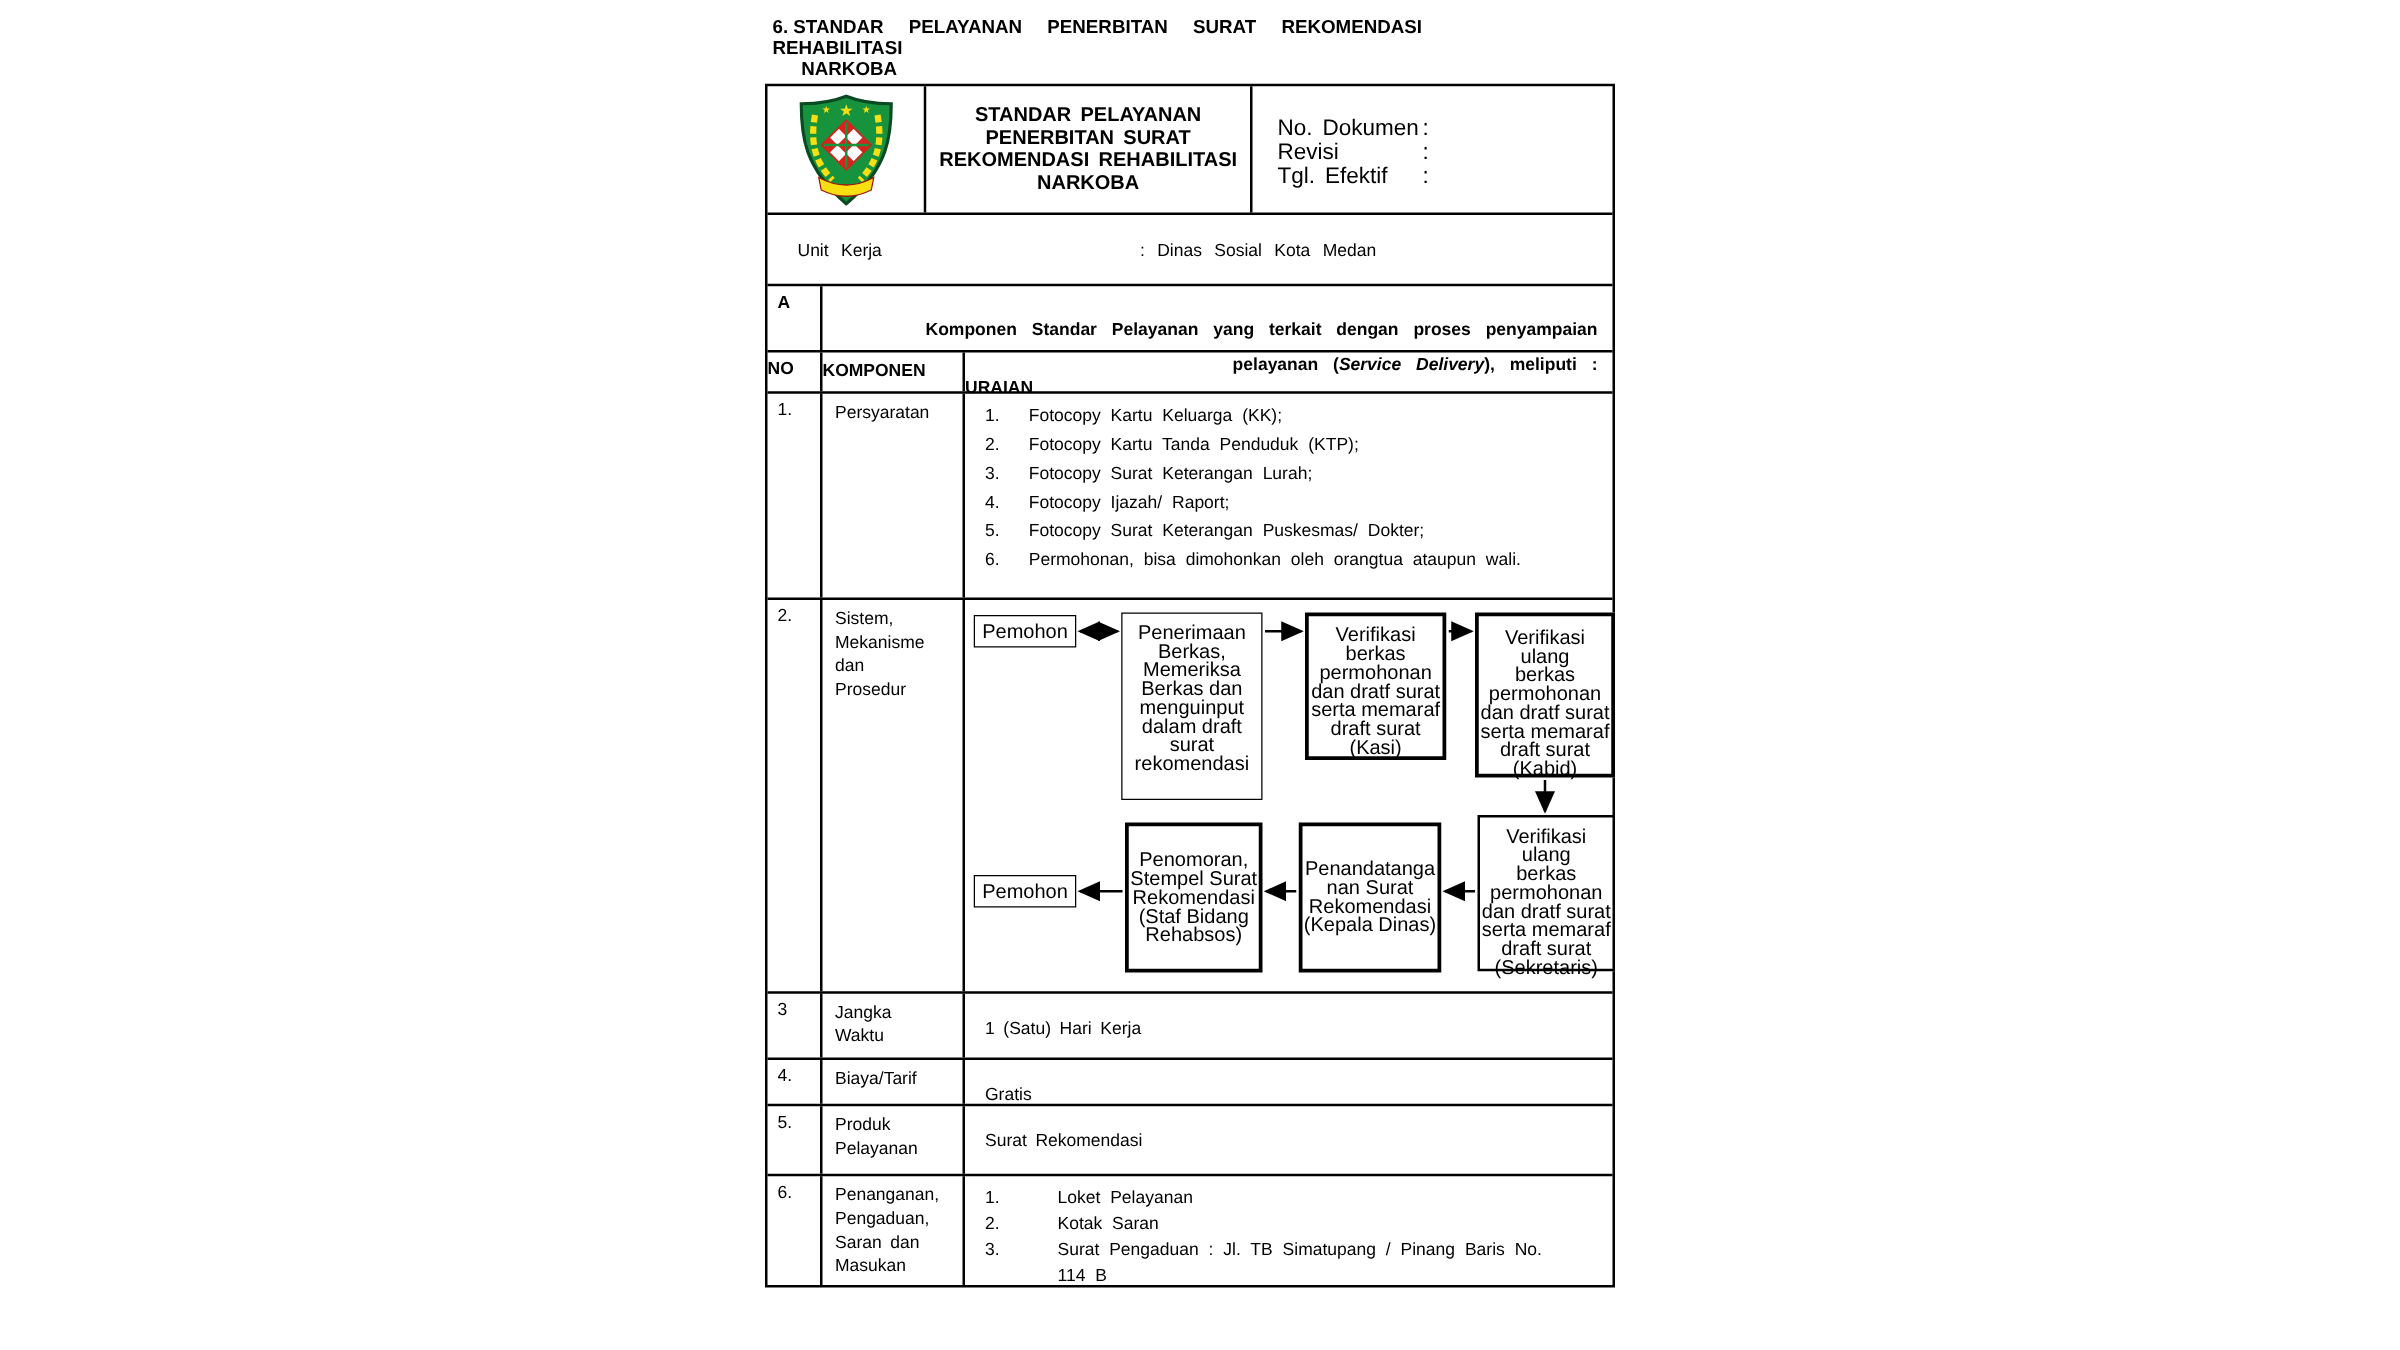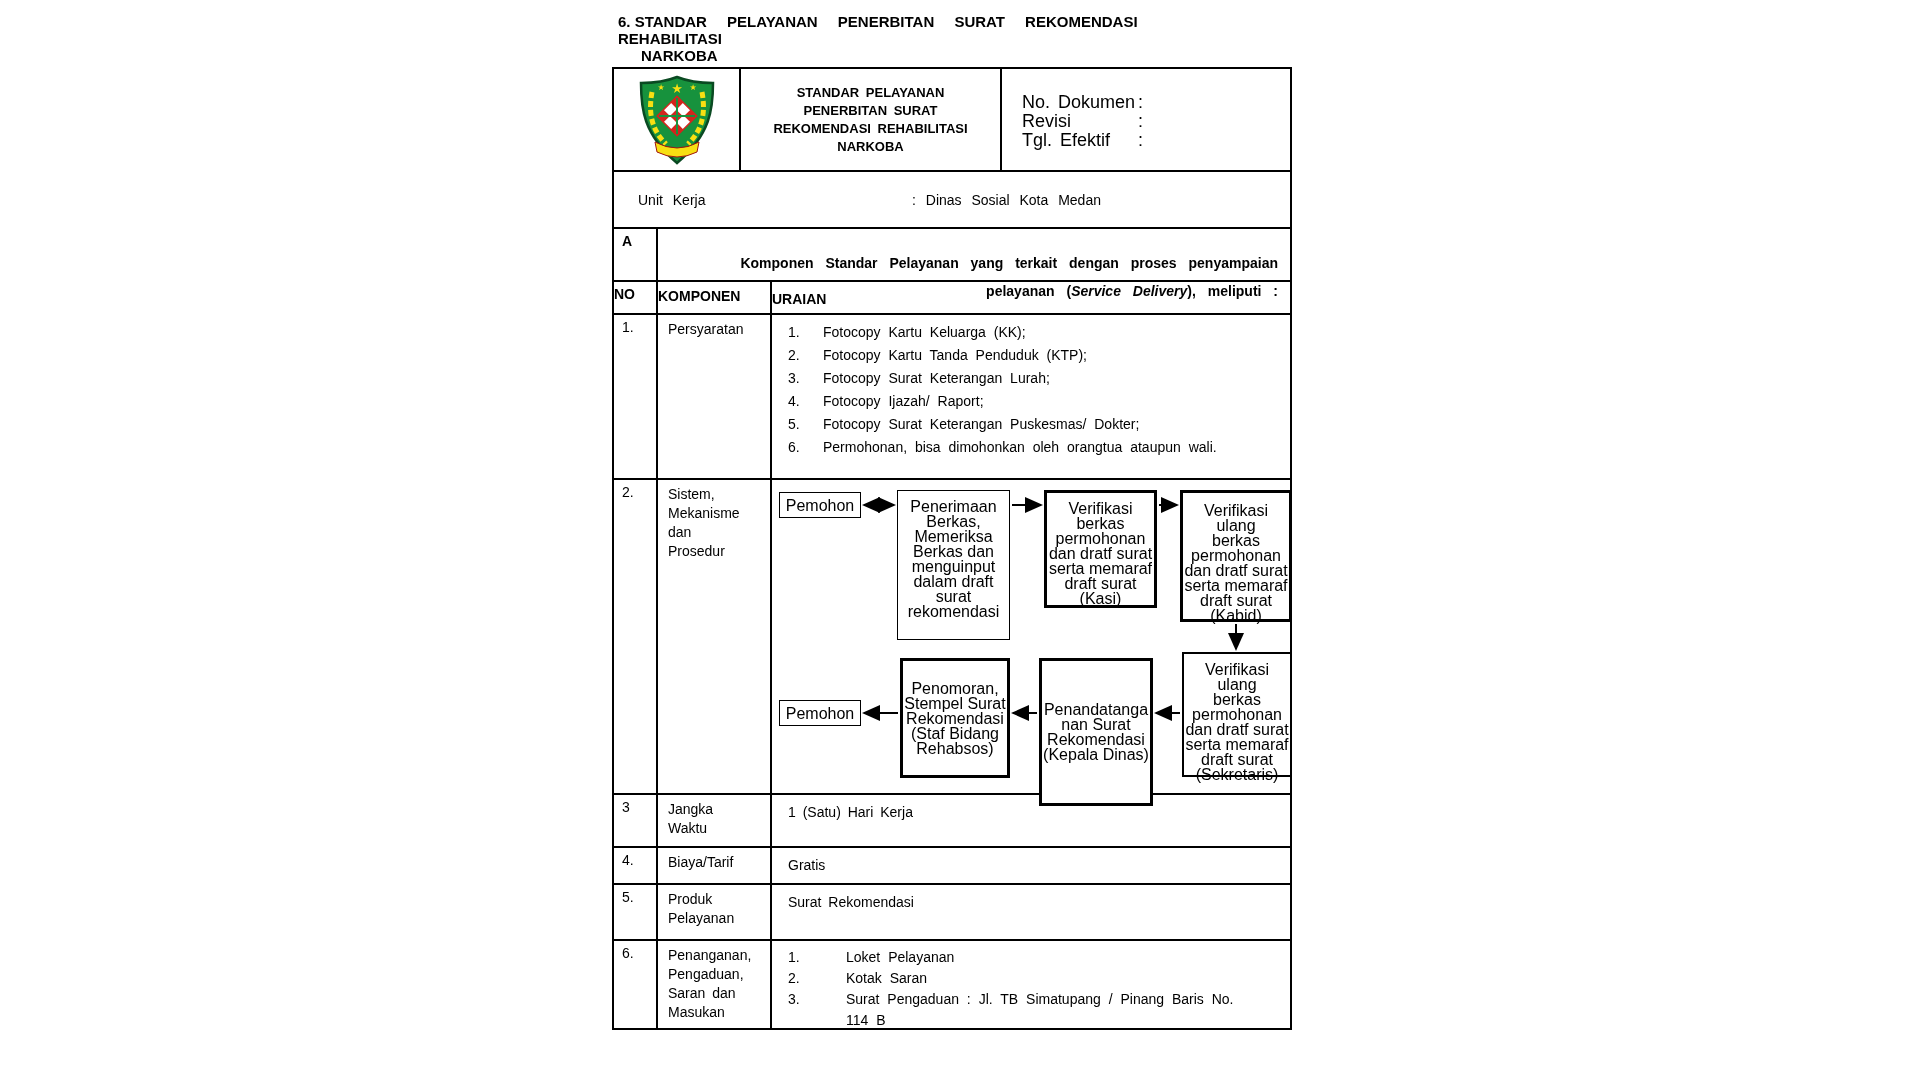--- a/index.html
+++ b/index.html
@@ -28,32 +28,32 @@
   .r-cols{height:33px;}
   .r-req{height:165px;}
   .r-flow{height:315px;}
   .r-jangka{height:53px;}
   .r-biaya{height:37px;}
   .r-produk{height:56px;}
   .r-penang{height:87px;}
 
   .c-logo{width:127px;display:flex;align-items:center;justify-content:center;}
   .c-htitle{width:261px;display:flex;flex-direction:column;justify-content:center;
-            text-align:center;font-weight:bold;font-size:13px;line-height:18px;}
+            text-align:center;font-weight:bold;font-size:16px;line-height:18px;}
   .c-hdoc{flex:1;padding:24px 0 0 20px;font-size:18px;line-height:19px;}
   .docline{display:flex;}
   .docline .lbl{width:116px;flex:none;}
 
   .c-unit{flex:1;display:flex;align-items:center;font-weight:normal;padding-left:24px;}
   .uk-label{width:274px;flex:none;word-spacing:6px;}
   .uk-value{word-spacing:6px;}
 
   .c-no{width:44px;padding:4px 2px 0 8px;}
   .c-komp{width:114px;padding:5px 4px 0 10px;white-space:pre-line;line-height:19px;}
-  .c-ura{flex:1;padding:7px 10px 0 16px;line-height:20px;}
+  .c-ura{flex:1;padding:17px 10px 0 16px;line-height:20px;}
   .bold{font-weight:bold;}
   .center{text-align:left;padding-left:0;padding-right:0;}
 
   .secA-text{flex:1;padding:20px 12px 0 10px;font-weight:bold;line-height:28px;
              word-spacing:8px;text-align:right;}
   .secA-text i{font-weight:bold;}
 
   .req{display:flex;line-height:23px;}
   .req .n{width:35px;flex:none;}
   .req .t{word-spacing:4px;}
@@ -69,21 +69,21 @@
           display:flex;justify-content:center;align-items:flex-start;padding-top:4px;
           word-spacing:normal;}
   .fc-mid{align-items:center;padding-top:0;}
   .b2{border-width:2px;}
   .b3{border-width:3px;}
   .bx-pem1{left:7px;top:12px;width:82px;height:26px;}
   .bx-pen {left:125px;top:10px;width:113px;height:150px;padding-top:8px;}
   .bx-kasi{left:272px;top:10px;width:113px;height:118px;padding-top:8px;}
   .bx-kabid{left:408px;top:10px;width:112px;height:132px;padding-top:10px;}
   .bx-sekr{left:410px;top:172px;width:110px;height:125px;padding-top:8px;}
-  .bx-kep {left:267px;top:178px;width:114px;height:148px;}
+  .bx-kep {left:267px;top:178px;width:114px;height:120px;}
   .bx-reh {left:128px;top:178px;width:110px;height:120px;}
   .bx-pem2{left:7px;top:220px;width:82px;height:26px;}
   .fc-arrows{position:absolute;left:0;top:0;}
 </style>
 </head>
 <body>
 
 <div class="canvas">
 
   <div class="doc-title">

